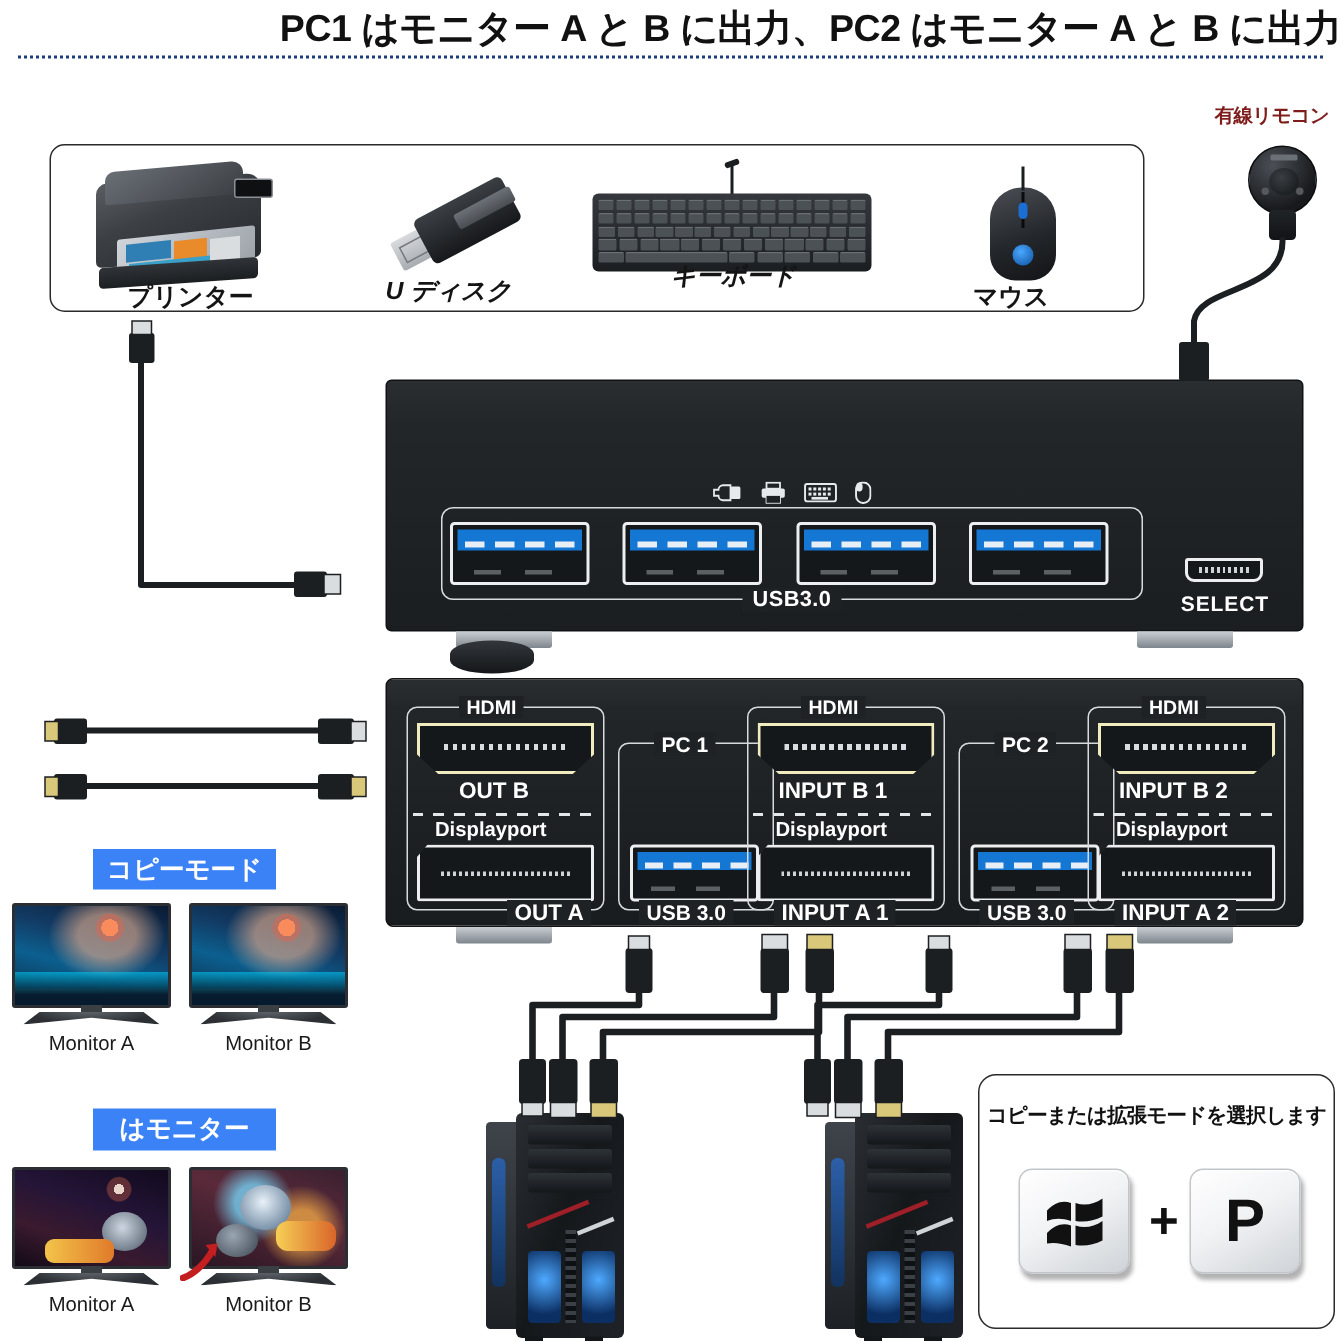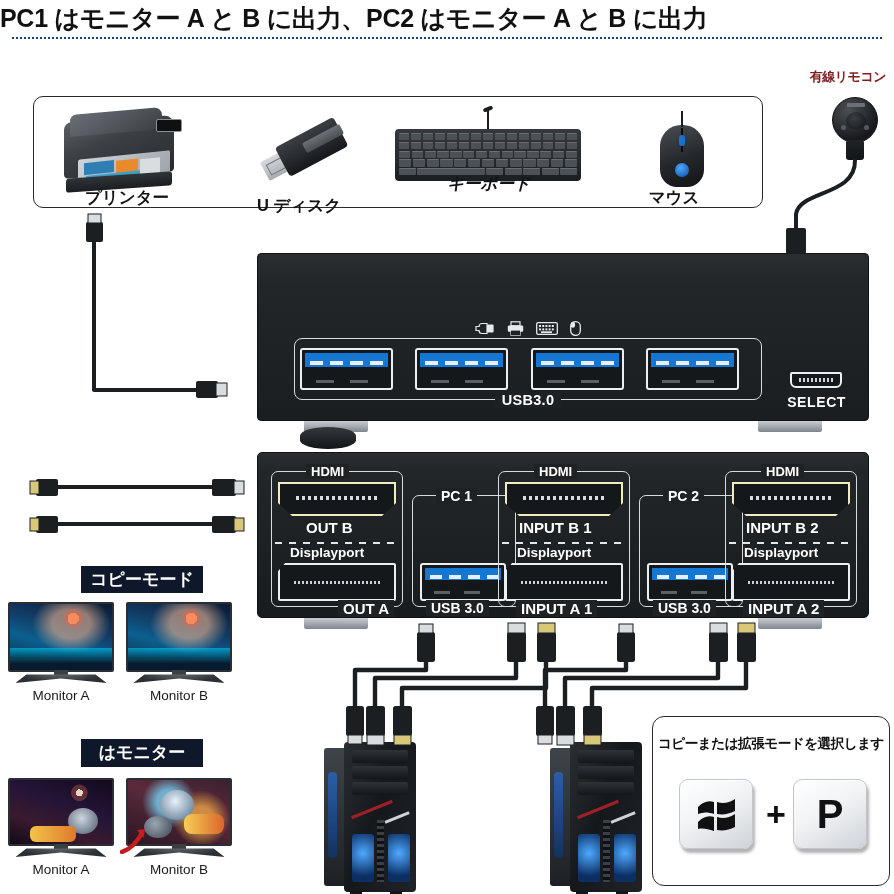--- a/index.html
+++ b/index.html
@@ -7,21 +7,21 @@
     width: 894px; height: 894px;
     background: #ffffff;
     font-family: "Liberation Sans", "DejaVu Sans", sans-serif;
     overflow: hidden;
   }
   #page { position: relative; width: 894px; height: 894px; background: #fff; }
 
   
   .title {
     position: absolute; left: 0; top: 2px; width: 894px;
-    text-align: left;
+    text-align: right;
     font-size: 25px; font-weight: bold; color: #111111;
     letter-spacing: -0.3px; white-space: nowrap;
   }
   .title-rule {
     position: absolute; left: 12px; top: 37px; width: 870px; height: 2px;
     background-image: repeating-linear-gradient(to right, #1b3d7a 0 2px, transparent 2px 4px);
   }
   .subtitle {
     position: absolute; left: 0; top: 44px; width: 894px;
     text-align: center;
@@ -159,21 +159,21 @@
   .usb-sm .pins{position:absolute;left:12px;right:12px;bottom:5px;height:3px;
      background:repeating-linear-gradient(to right,#5b6065 0 16px,transparent 16px 30px);}
   .dashline{position:absolute;height:2px;
     background:repeating-linear-gradient(to right,#e4e7ea 0 7px,transparent 7px 14px);}
   .cylinder{position:absolute;left:300px;top:427px;width:56px;height:22px;
     background:linear-gradient(180deg,#33373b,#141619);border-radius:50%/40%;}
 
   
   .mode-badge{
     position:absolute;text-align:center;color:#ffffff;font-weight:bold;
-    background:#0f172a;white-space:nowrap;margin-left:19px;
+    background:#3b82f6;white-space:nowrap;
   }
   .monitor{position:absolute;}
   .mon-screen{position:absolute;left:0;top:0;width:100%;height:100%;border:2px solid #2b2f33;border-radius:2px;overflow:hidden;background:#05080f;}
   .mon-stand{position:absolute;left:50%;transform:translateX(-50%);bottom:-11px;width:86%;height:12px;
     background:radial-gradient(ellipse at 50% 0%,#6f767d 0%,#2c3034 70%);
     clip-path:polygon(0 100%,12% 30%,88% 30%,100% 100%,50% 62%);}
   .mon-neck{position:absolute;left:50%;transform:translateX(-50%);bottom:-4px;width:14px;height:6px;background:#3a3f44;}
   .mon-caption{position:absolute;width:100%;text-align:center;font-size:13.5px;color:#1a1a1a;}
 
   .scene-copy{position:absolute;inset:0;
@@ -265,21 +265,21 @@
 
     <div class="periph" style="left:200px;top:6px;width:130px;height:104px;">
       <div style="position:absolute;left:8px;top:10px;width:114px;height:64px;">
         <div class="udisk">
           <div class="udisk-plug"></div>
           <div class="udisk-body">
               <div class="udisk-strip"></div>
             </div>
         </div>
       </div>
-      <div class="periph-label" style="top:92px;">U ディスク</div>
+      <div class="periph-label" style="top:80px;font-style:italic;">U ディスク</div>
     </div>
 
     <div class="periph" style="left:355px;top:6px;width:200px;height:104px;">
       <div style="position:absolute;left:6px;top:4px;width:188px;height:74px;">
         <div class="kb-cable"></div>
         <div class="kb">
           <div class="kb-row">
               <span class="kb-key"></span>
               <span class="kb-key"></span>
               <span class="kb-key"></span>

